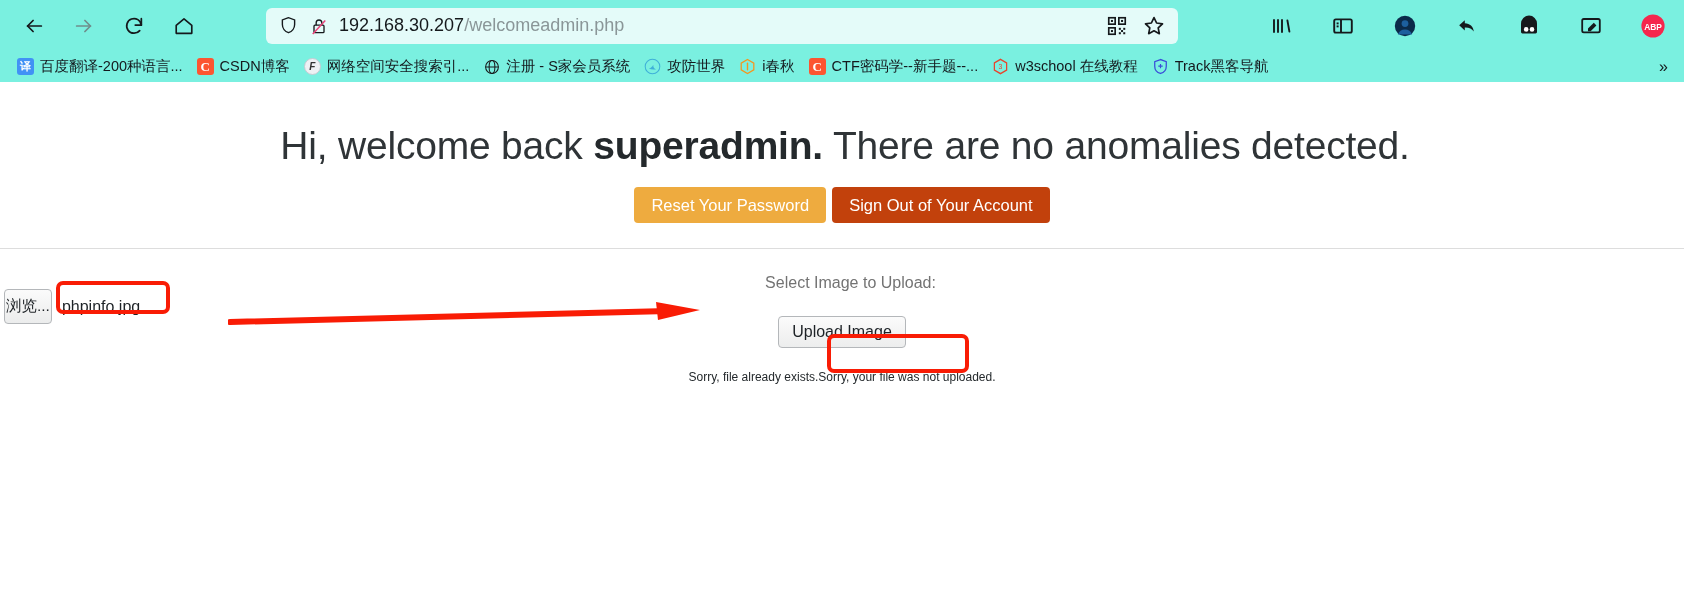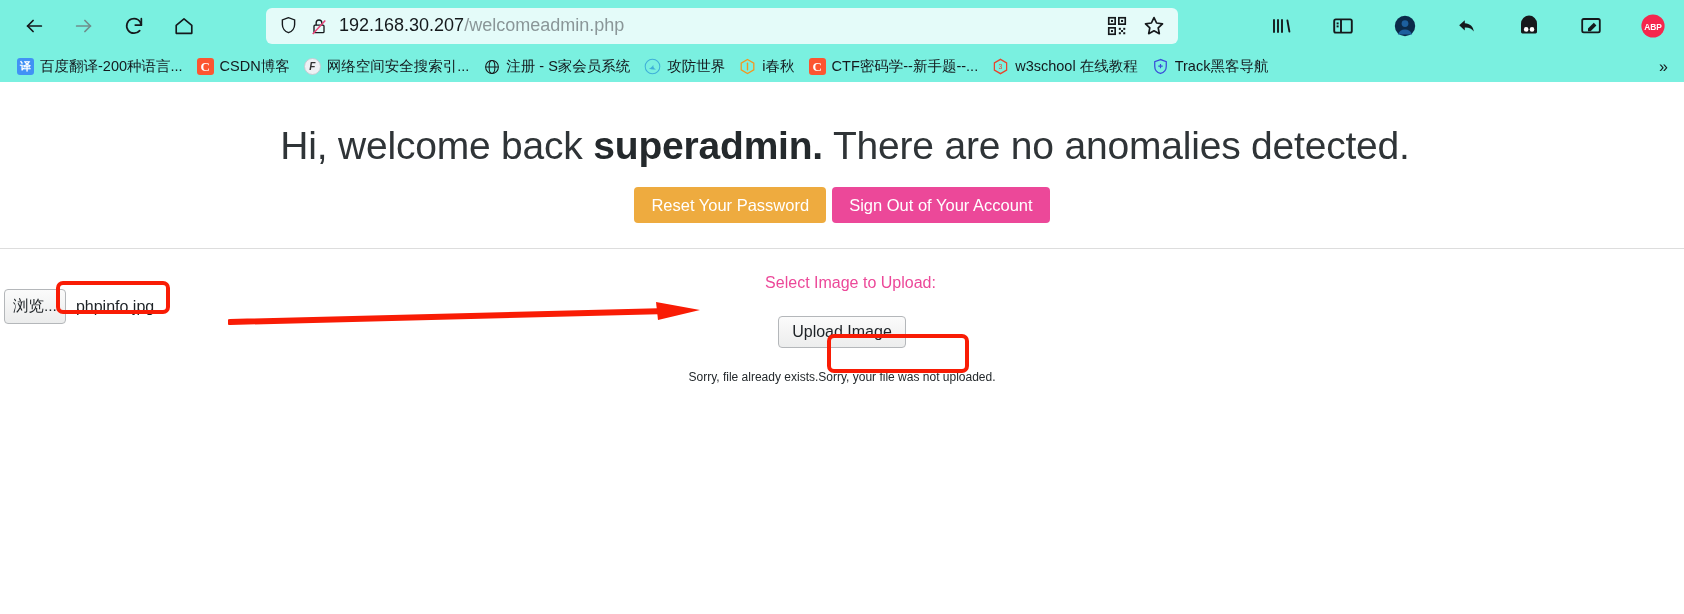--- a/index.html
+++ b/index.html
@@ -138,40 +138,40 @@
     border: none;
     border-radius: 4px;
     color: #ffffff;
     font-size: 16.5px;
     font-family: "Liberation Sans", sans-serif;
     padding: 10px 17px;
     cursor: pointer;
     line-height: 1;
   }
   .btn-warning { background: #eeab3f; }
-  .btn-danger  { background: #ec4899; }
+  .btn-danger  { background: #c2410c; }
 
   .divider {
     margin-top: 25px;
     border-top: 1px solid #dddddd;
     width: 100%;
   }
 
   
   .upload-zone {
     position: relative;
     height: 240px;
   }
   .upload-center {
     padding-top: 25px;
     text-align: center;
   }
   .upload-label {
     font-size: 16px;
-    color: #ec4899;
+    color: #737373;
     margin-left: 17px;
   }
   .upload-btn-row {
     margin-top: 24px;
     display: flex;
     justify-content: center;
   }
   .upload-image-btn {
     background: linear-gradient(#fbfbfb, #eceded);
     border: 1px solid #b4b7ba;
@@ -194,21 +194,21 @@
     left: 4px;
     top: 40px;
     display: flex;
     align-items: center;
     gap: 0;
   }
   .browse-btn {
     background: linear-gradient(#fbfbfb, #ebecec);
     border: 1px solid #b4b7ba;
     border-radius: 4px;
-    padding: 6px 8px;
+    padding: 6px 1px;
     font-size: 15.5px;
     color: #1d2226;
     font-family: "Liberation Sans", sans-serif;
     cursor: pointer;
     white-space: nowrap;
   }
   .file-name {
     font-size: 16px;
     color: #1d2226;
     padding-left: 10px;

